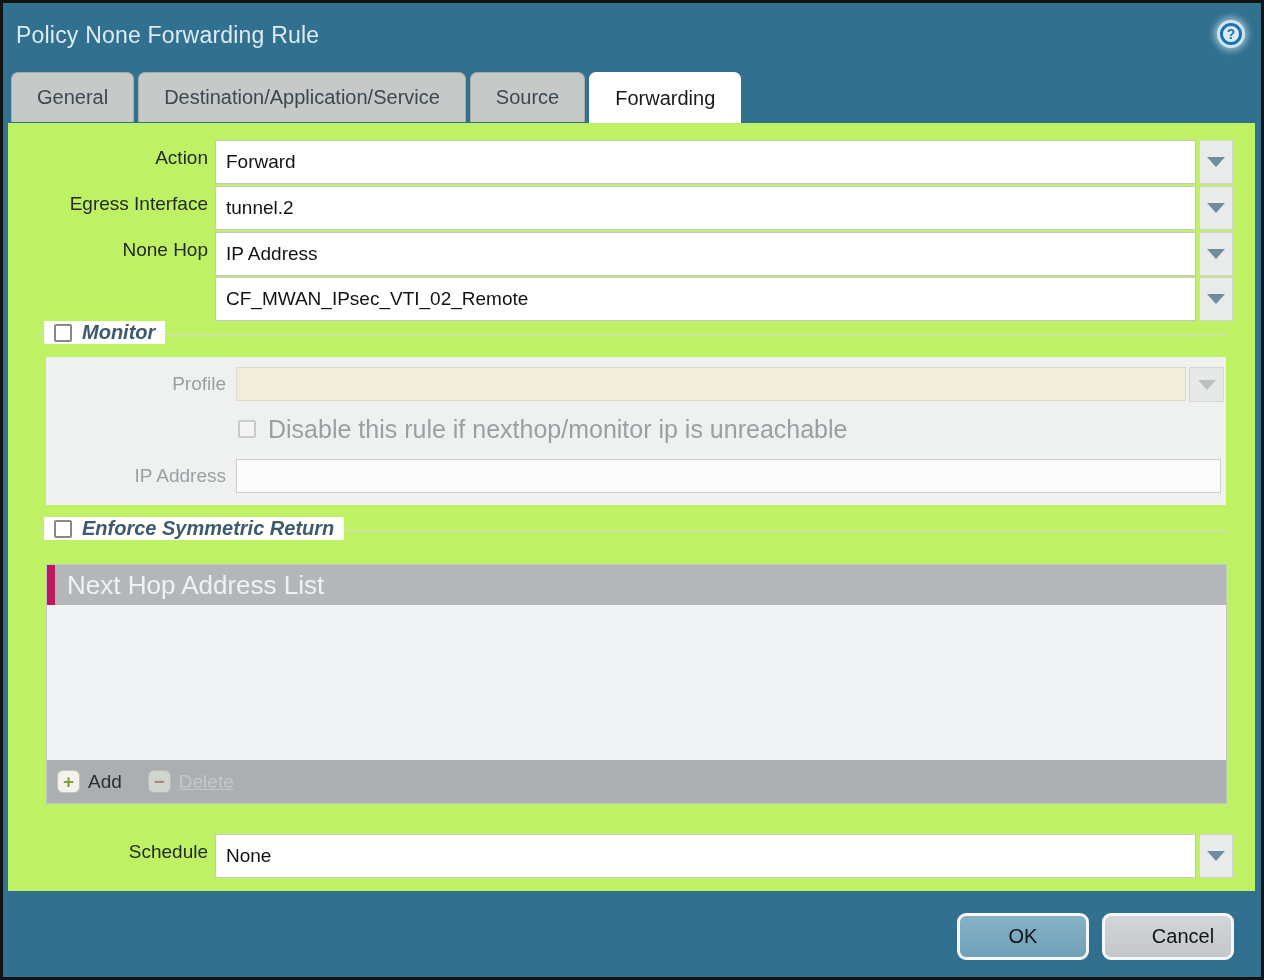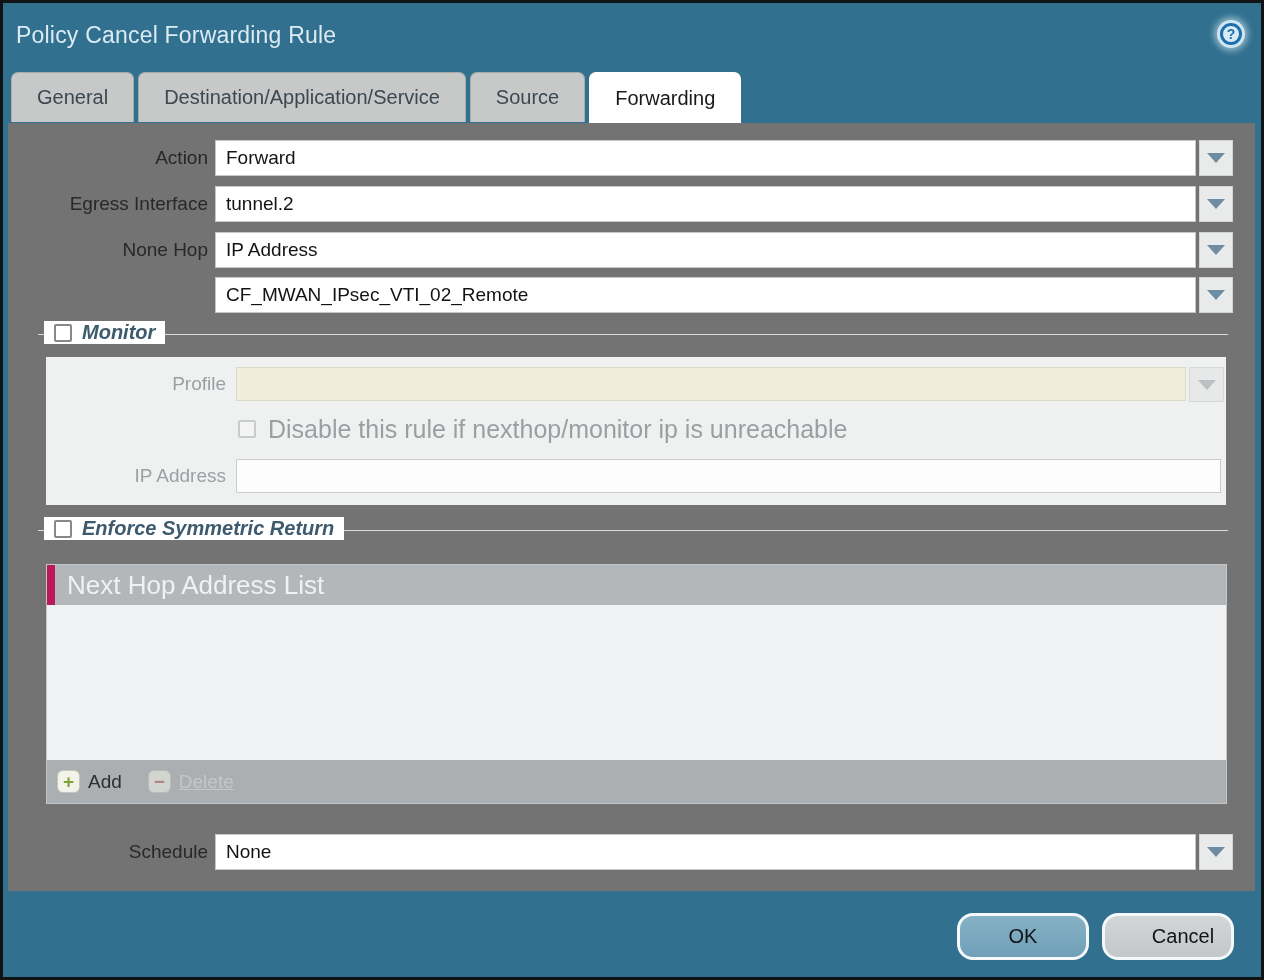--- a/index.html
+++ b/index.html
@@ -50,31 +50,31 @@
     font-size: 20px; color: #3C4850; cursor: pointer;
   }
   .tab.active {
     height: 51px; background: #FFFFFF; border-color: #FFFFFF;
     color: #18191A;
   }
 
   
   .content {
     position: absolute; top: 120px; left: 5px; right: 6px; height: 768px;
-    background: #737373; z-index: 2;
+    background: #bef264; z-index: 2;
   }
 
   .frow { position: absolute; left: 0; right: 0; height: 36px; }
   .frow-label {
     position: absolute; left: 0; top: 0; width: 200px; height: 36px;
     display: flex; align-items: center; justify-content: flex-end;
     font-size: 19px; color: #26282A;
   }
   .dd {
-    position: absolute; left: 207px; right: 22px; top: 0; height: 36px;
+    position: absolute; left: 207px; right: 22px; top: 0; height: 44px;
     display: flex; align-items: stretch;
   }
   .dd-text {
     flex: 1; background: #FFFFFF; border: 1px solid #C6C6C6;
     display: flex; align-items: center; padding: 0 10px;
     font-size: 19px; color: #121314;
   }
   .dd-btn {
     width: 34px; margin-left: 3px;
     background: #E9EAEA; border: 1px solid #D3D3D3;
@@ -159,34 +159,34 @@
   }
   .plus-icon { color: #7FA236; }
   .minus-icon { color: #B55F5F; }
   .tbl-btn.disabled .icon-chip { opacity: .55; }
   .add-label { font-size: 19px; color: #2B2E30; }
   .delete-label { font-size: 19px; color: #C3C7C9; text-decoration: underline; }
 
   
   .btn {
     position: absolute; bottom: 17px; width: 132px; height: 47px;
-    border-radius: 16px; border: 3px solid #F4F8FA;
+    border-radius: 9px; border: 3px solid #F4F8FA;
     display: flex; align-items: center; justify-content: center;
     font-size: 20px; color: #121314; cursor: pointer;
   }
   .btn-ok { right: 172px; background: linear-gradient(#86B1C5, #6FA0B8); }
   .btn-cancel { right: 27px; background: linear-gradient(#D3D6D8, #C3C7C9); padding-left: 30px; }
 </style>
 </head>
 <body>
 
 <div class="window">
 
   <div class="titlebar">
-    <span class="title-text">Policy Cancel Forwarding Rule</span>
+    <span class="title-text">Policy None Forwarding Rule</span>
     <span class="help-icon">
       <span class="help-icon-inner">?</span>
     </span>
   </div>
 
   <div class="tabs">
     <div class="tab">
       <span>General</span>
     </div>
     <div class="tab">

